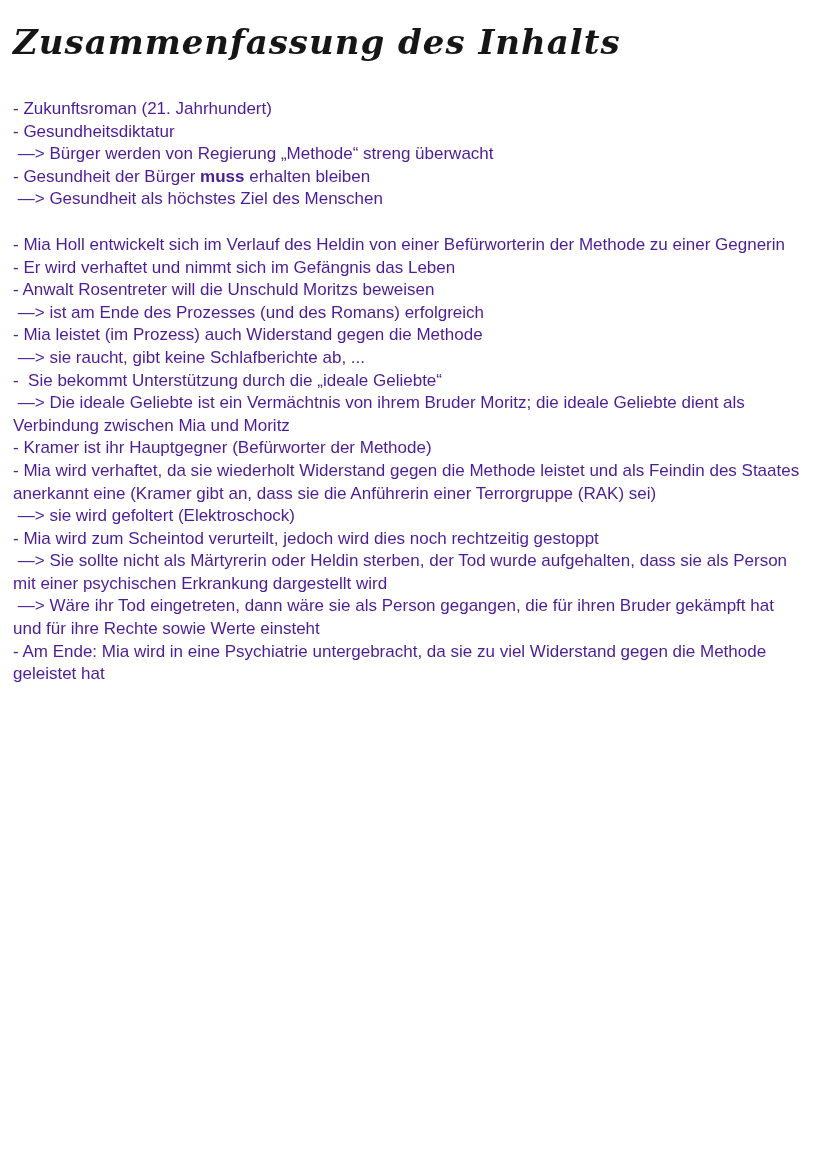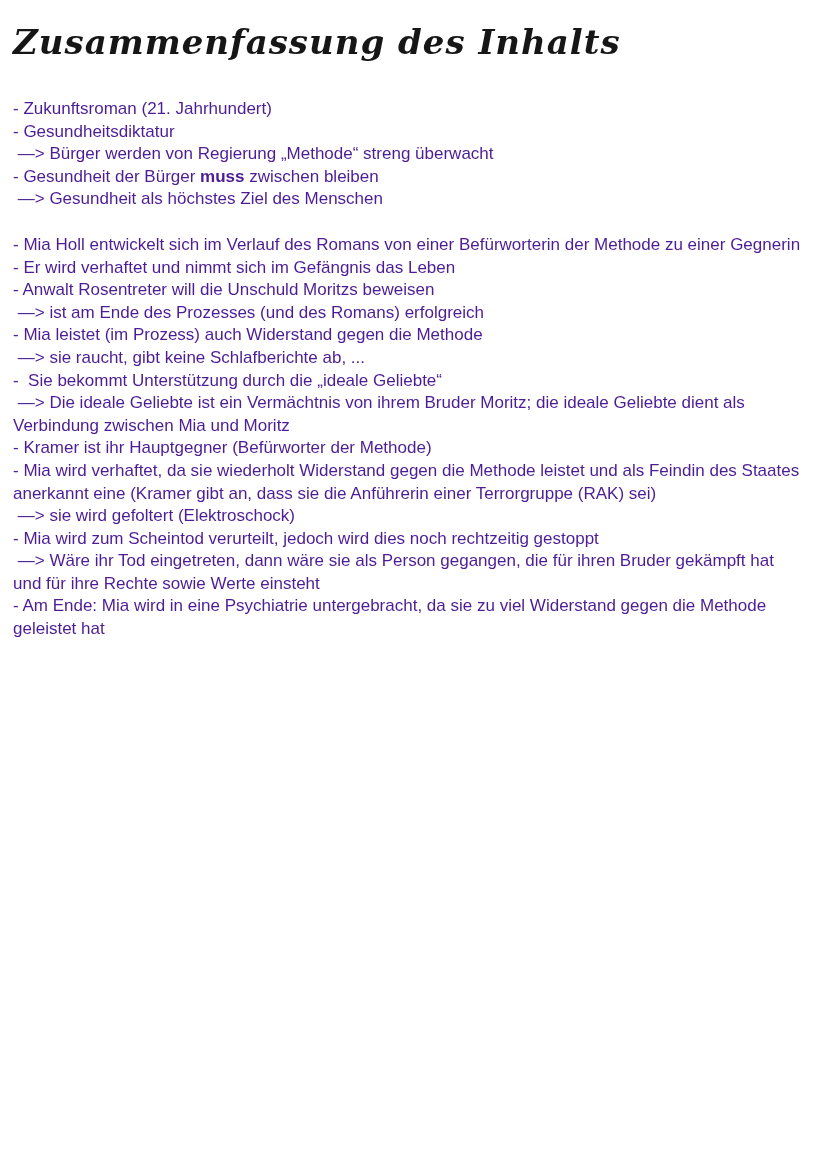--- a/index.html
+++ b/index.html
@@ -48,34 +48,35 @@
 <body>
 
 <div class="page">
 
   <h1 class="title">Zusammenfassung des Inhalts</h1>
 
   <div class="block">
     <div class="line">- Zukunftsroman (21. Jahrhundert)</div>
     <div class="line">- Gesundheitsdiktatur</div>
     <div class="line"> —&gt; Bürger werden von Regierung „Methode“ streng überwacht</div>
-    <div class="line"><span>- Gesundheit der Bürger </span><span class="bold">muss</span><span> zwischen bleiben</span></div>
+    <div class="line"><span>- Gesundheit der Bürger </span><span class="bold">muss</span><span> erhalten bleiben</span></div>
     <div class="line"> —&gt; Gesundheit als höchstes Ziel des Menschen</div>
   </div>
 
   <div class="block">
-    <div class="line">- Mia Holl entwickelt sich im Verlauf des Romans von einer Befürworterin der Methode zu einer Gegnerin</div>
+    <div class="line">- Mia Holl entwickelt sich im Verlauf des Heldin von einer Befürworterin der Methode zu einer Gegnerin</div>
     <div class="line">- Er wird verhaftet und nimmt sich im Gefängnis das Leben</div>
     <div class="line">- Anwalt Rosentreter will die Unschuld Moritzs beweisen</div>
     <div class="line"> —&gt; ist am Ende des Prozesses (und des Romans) erfolgreich</div>
     <div class="line">- Mia leistet (im Prozess) auch Widerstand gegen die Methode</div>
     <div class="line"> —&gt; sie raucht, gibt keine Schlafberichte ab, ...</div>
     <div class="line">-  Sie bekommt Unterstützung durch die „ideale Geliebte“</div>
     <div class="line"> —&gt; Die ideale Geliebte ist ein Vermächtnis von ihrem Bruder Moritz; die ideale Geliebte dient als Verbindung zwischen Mia und Moritz</div>
     <div class="line">- Kramer ist ihr Hauptgegner (Befürworter der Methode)</div>
     <div class="line">- Mia wird verhaftet, da sie wiederholt Widerstand gegen die Methode leistet und als Feindin des Staates anerkannt eine (Kramer gibt an, dass sie die Anführerin einer Terrorgruppe (RAK) sei)</div>
     <div class="line"> —&gt; sie wird gefoltert (Elektroschock)</div>
     <div class="line">- Mia wird zum Scheintod verurteilt, jedoch wird dies noch rechtzeitig gestoppt</div>
+    <div class="line"> —&gt; Sie sollte nicht als Märtyrerin oder Heldin sterben, der Tod wurde aufgehalten, dass sie als Person mit einer psychischen Erkrankung dargestellt wird</div>
     <div class="line"> —&gt; Wäre ihr Tod eingetreten, dann wäre sie als Person gegangen, die für ihren Bruder gekämpft hat und für ihre Rechte sowie Werte einsteht</div>
     <div class="line">- Am Ende: Mia wird in eine Psychiatrie untergebracht, da sie zu viel Widerstand gegen die Methode geleistet hat</div>
   </div>
 
 </div>
 
 </body></html>

